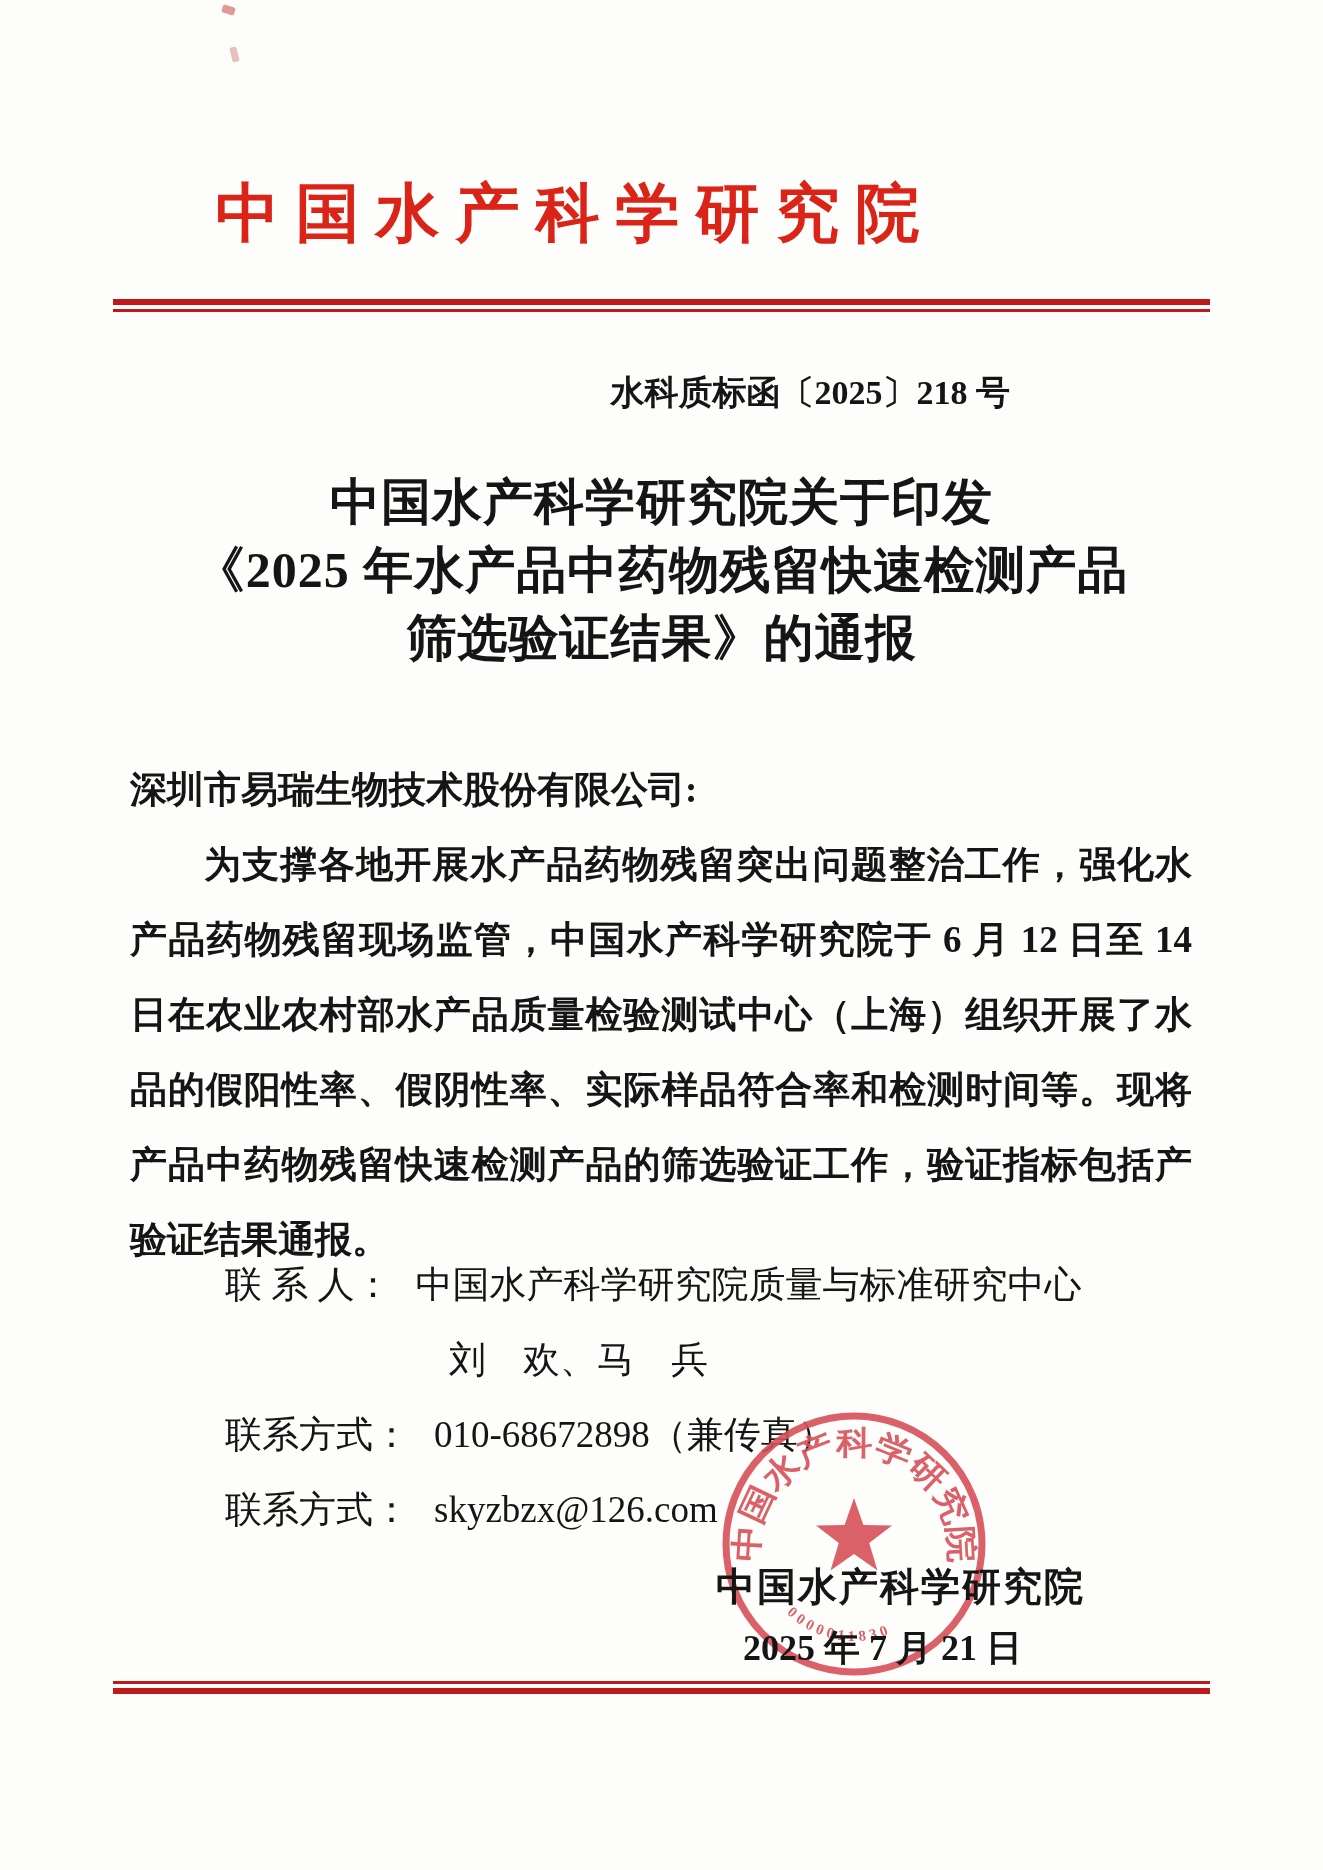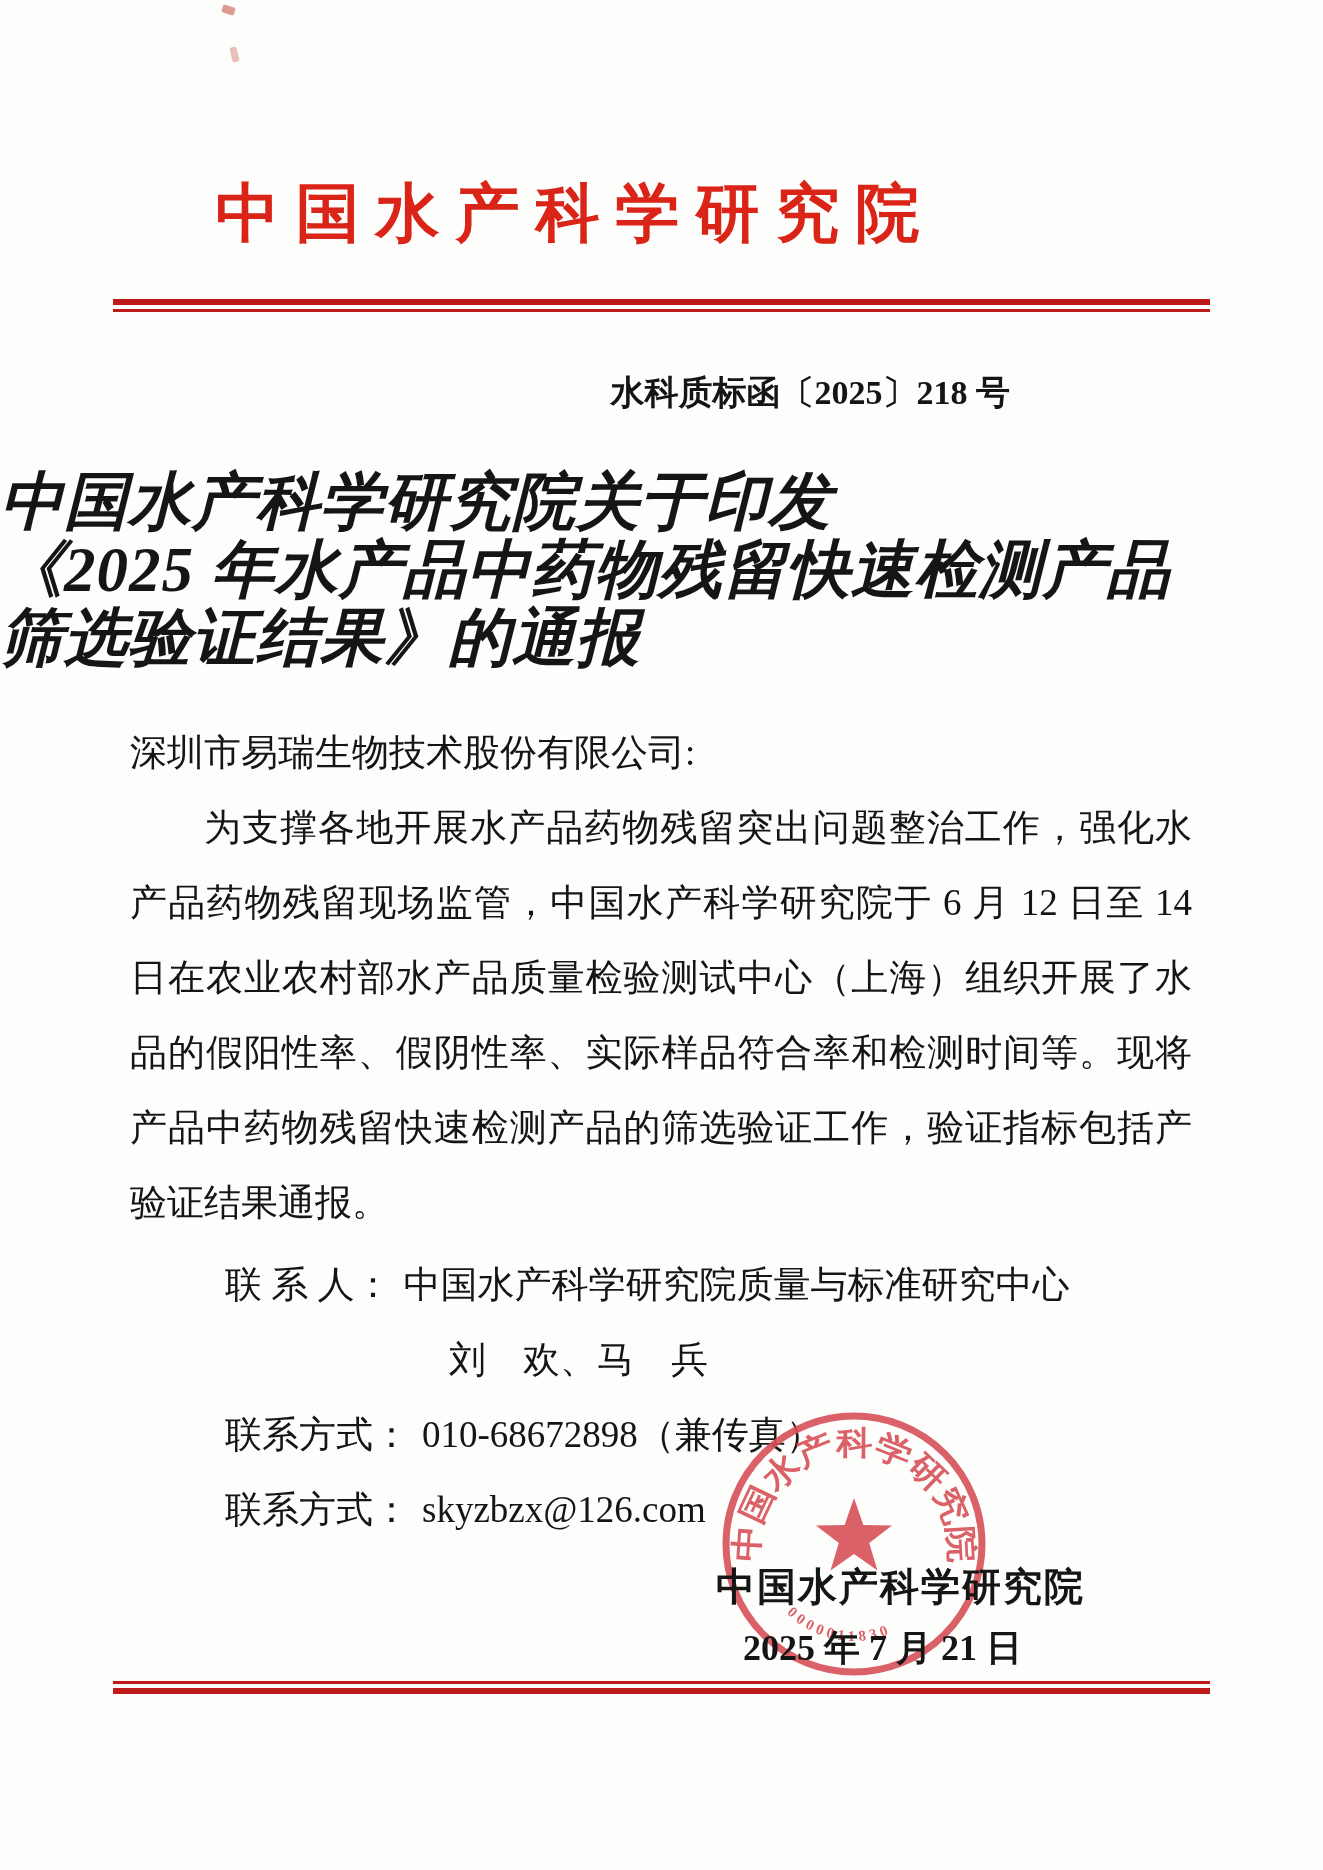--- a/index.html
+++ b/index.html
@@ -39,39 +39,39 @@
   .bar { width: 100%; }
   .bar-thick { height: 6px; background: #bf1a1a; }
   .bar-thin  { height: 3px; background: #bf1a1a; }
   .bar-gap   { height: 4px; background: transparent; }
   .doc-number {
     position: absolute; top: 370px; right: 313px;
     font-size: 34px; font-weight: bold; white-space: nowrap;
   }
   .doc-title {
     position: absolute; top: 468px; left: 0; right: 0;
-    font-size: 63px; font-weight: bold;
+    text-align: center;
+    font-size: 50px; font-weight: bold;
     line-height: 68px;
     letter-spacing: 1px;
-    font-style: italic;
   }
   .body-block {
-    position: absolute; top: 715px; left: 130px; width: 1062px;
+    position: absolute; top: 752px; left: 130px; width: 1062px;
     font-size: 37px;
     line-height: 75px;
-    font-weight: 400;
+    font-weight: 700;
   }
   .body-line { height: 75px; white-space: nowrap; }
   .body-line.fill { white-space: normal; text-align: justify; text-align-last: justify; }
   .body-line.indent { text-indent: 2em; }
   .contact-block {
     position: absolute; top: 1247px; left: 225px; width: 970px;
     font-size: 37px; line-height: 75px; font-weight: 500;
   }
-  .contact-row { height: 75px; display: flex; gap: 12px; white-space: nowrap; }
+  .contact-row { height: 75px; display: flex; gap: 24px; white-space: nowrap; }
   .contact-row.names { padding-left: 224px; }
   .sig-org {
     position: absolute; top: 1560px; left: 716px; width: 310px;
     text-align: center; font-size: 39px; font-weight: 600;
     white-space: nowrap; z-index: 2; letter-spacing: 2px;
   }
   .sig-date {
     position: absolute; top: 1624px; left: 712px; width: 310px;
     text-align: right; font-size: 36px; font-weight: 600;
     white-space: nowrap; z-index: 2;

